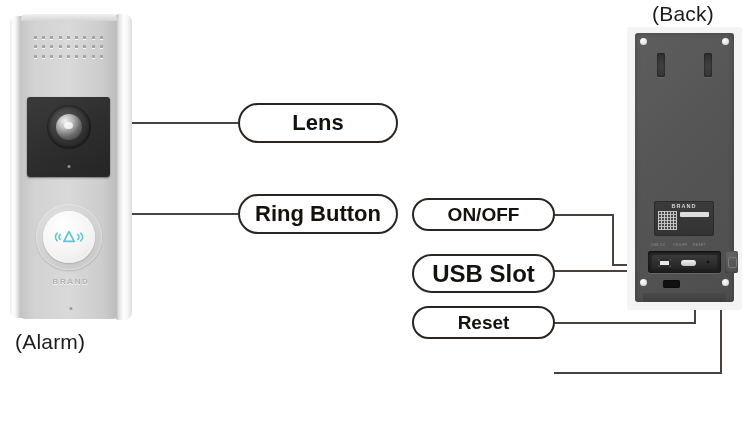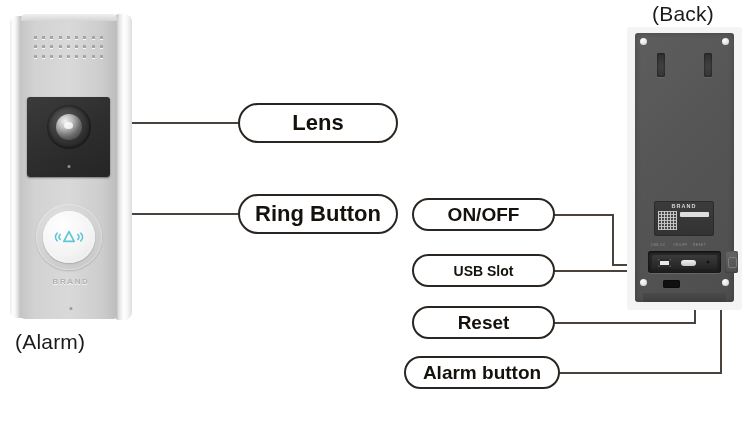--- a/index.html
+++ b/index.html
@@ -353,25 +353,22 @@
   </div>
 
   <div class="pill" style="left:238px;top:194px;width:160px;height:40px;font-size:22px;">
     <span>Ring Button</span>
   </div>
 
   <div class="pill" style="left:412px;top:198px;width:143px;height:33px;font-size:19px;">
     <span>ON/OFF</span>
   </div>
 
-  <div class="pill" style="left:412px;top:254px;width:143px;height:33px;font-size:14px;">
+  <div class="pill" style="left:412px;top:254px;width:143px;height:39px;font-size:24px;">
     <span>USB Slot</span>
   </div>
 
   <div class="pill" style="left:412px;top:306px;width:143px;height:33px;font-size:19px;">
     <span>Reset</span>
   </div>
 
-  <div class="pill" style="left:404px;top:356px;width:156px;height:33px;font-size:19px;">
-    <span>Alarm button</span>
-  </div>
 
 </div>
 
 </body></html>

